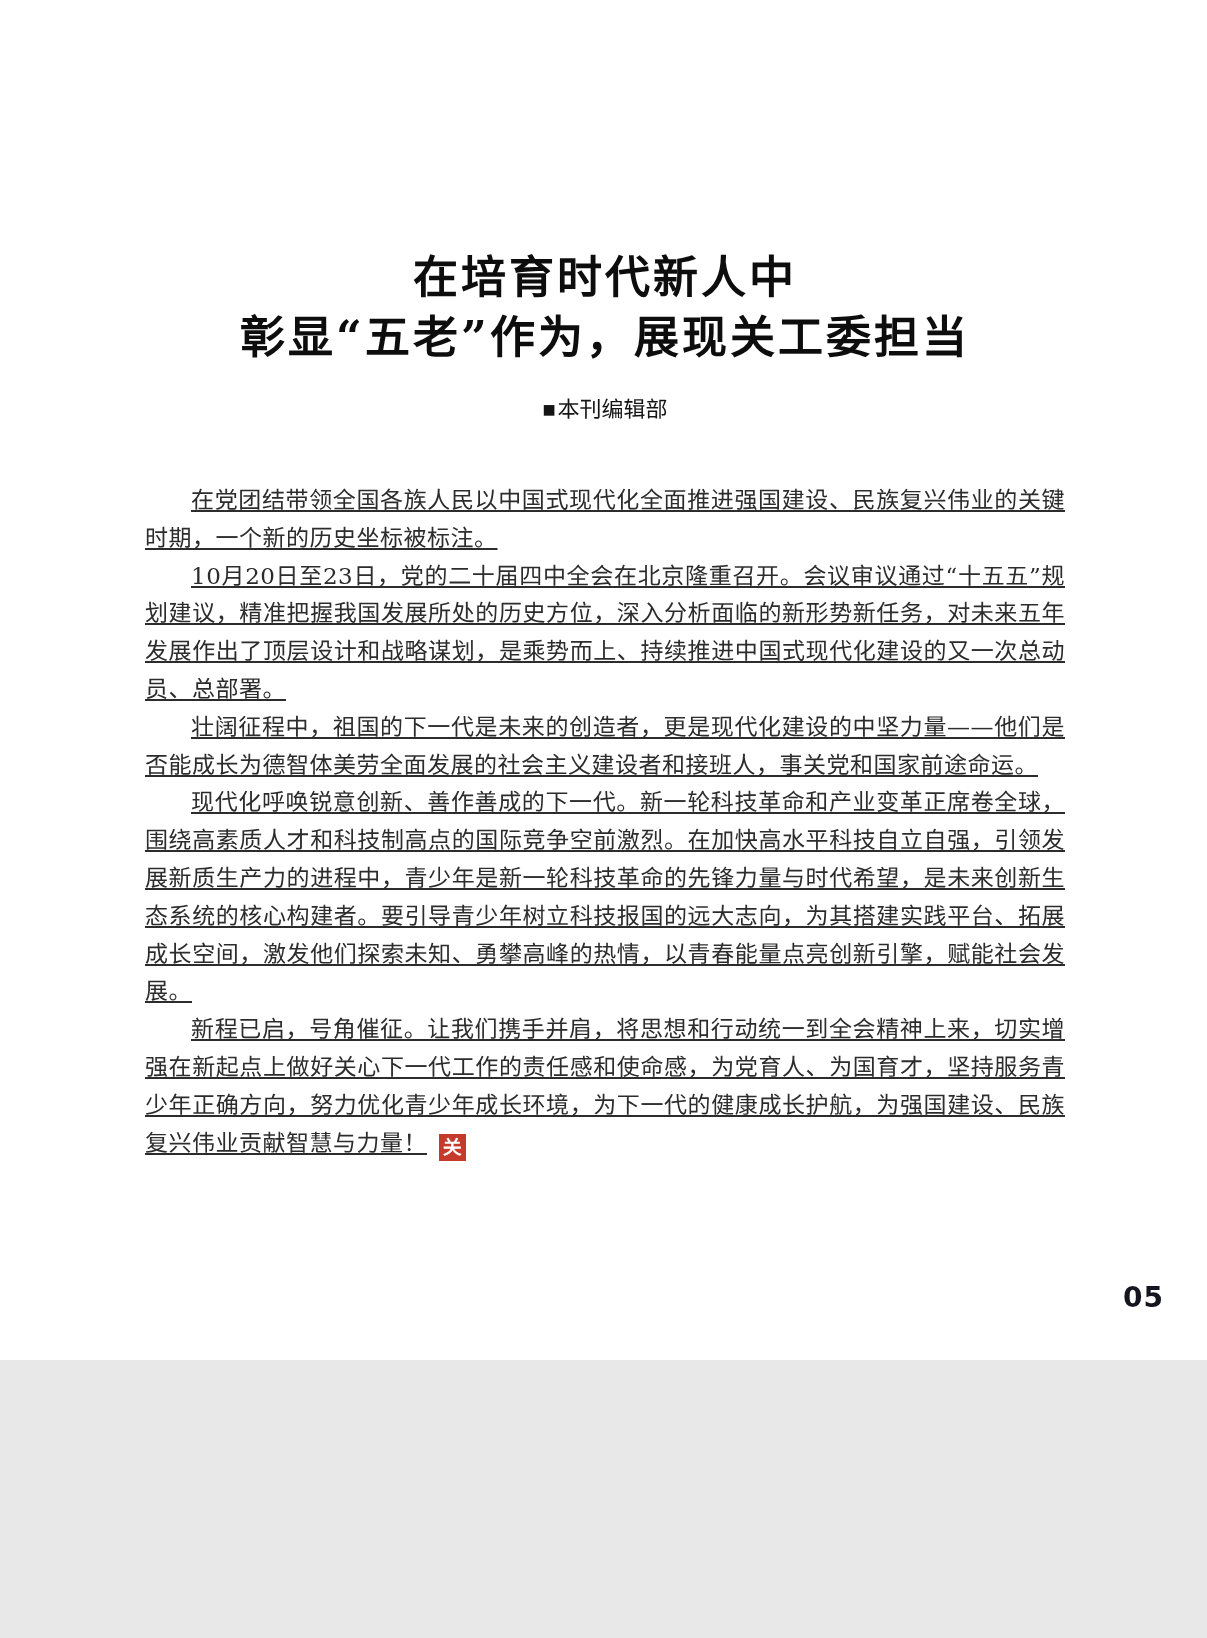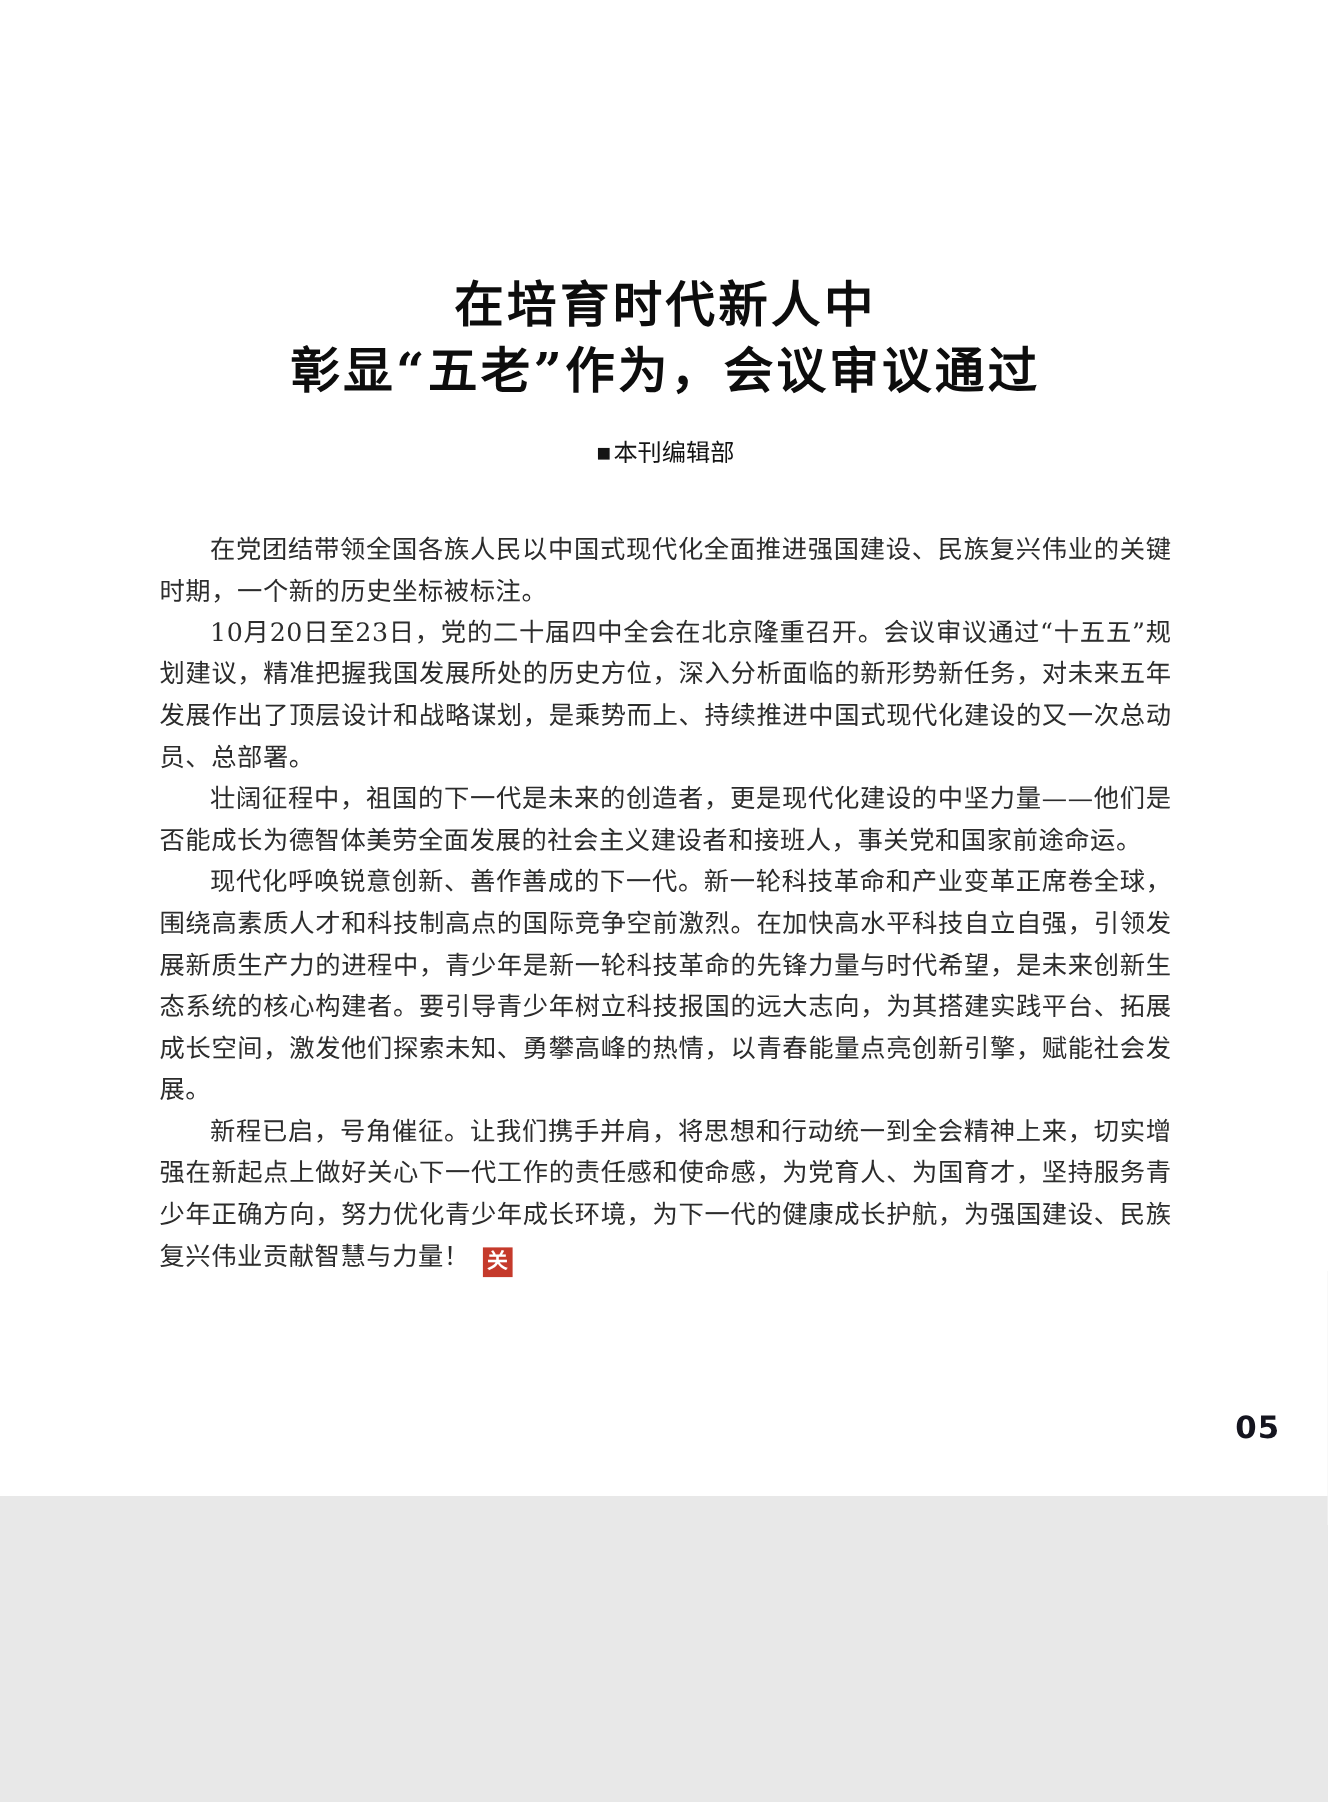--- a/index.html
+++ b/index.html
@@ -35,34 +35,35 @@
   }
   .title .title-line {
     display: block;
   }
   .byline {
     margin: 0 0 56px 0;
     text-align: center;
     font-size: 22px;
     line-height: 28px;
     color: #141414;
-    font-family: Liberation Serif, serif;
+    font-family: Liberation Mono, monospace;
   }
   .byline .byline-square {
     display: inline-block;
     margin-right: 2px;
   }
   .article-body p {
     margin: 0;
     font-size: 23px;
     line-height: 37.8px;
     text-indent: 2em;
     text-align: justify;
     color: #2c2c2c;
     letter-spacing: 0.5px;
+    text-decoration: underline;
   }
   .end-mark {
     display: inline-block;
     width: 27px;
     height: 27px;
     margin-left: 12px;
     background: #c53a2b;
     color: #ffffff;
     font-size: 19px;
     line-height: 27px;
@@ -83,21 +84,21 @@
     letter-spacing: 1px;
   }
 </style>
 </head>
 <body>
 
 <div class="page">
   <div class="article">
     <h1 class="title">
       <span class="title-line">在培育时代新人中</span>
-      <span class="title-line">彰显“五老”作为，会议审议通过</span>
+      <span class="title-line">彰显“五老”作为，展现关工委担当</span>
     </h1>
     <div class="byline">
       <span class="byline-square">■</span><span>本刊编辑部</span>
     </div>
     <div class="article-body">
         <p>在党团结带领全国各族人民以中国式现代化全面推进强国建设、民族复兴伟业的关键时期，一个新的历史坐标被标注。</p>
         <p>10月20日至23日，党的二十届四中全会在北京隆重召开。会议审议通过“十五五”规划建议，精准把握我国发展所处的历史方位，深入分析面临的新形势新任务，对未来五年发展作出了顶层设计和战略谋划，是乘势而上、持续推进中国式现代化建设的又一次总动员、总部署。</p>
         <p>壮阔征程中，祖国的下一代是未来的创造者，更是现代化建设的中坚力量——他们是否能成长为德智体美劳全面发展的社会主义建设者和接班人，事关党和国家前途命运。</p>
         <p>现代化呼唤锐意创新、善作善成的下一代。新一轮科技革命和产业变革正席卷全球，围绕高素质人才和科技制高点的国际竞争空前激烈。在加快高水平科技自立自强，引领发展新质生产力的进程中，青少年是新一轮科技革命的先锋力量与时代希望，是未来创新生态系统的核心构建者。要引导青少年树立科技报国的远大志向，为其搭建实践平台、拓展成长空间，激发他们探索未知、勇攀高峰的热情，以青春能量点亮创新引擎，赋能社会发展。</p>
         <p>新程已启，号角催征。让我们携手并肩，将思想和行动统一到全会精神上来，切实增强在新起点上做好关心下一代工作的责任感和使命感，为党育人、为国育才，坚持服务青少年正确方向，努力优化青少年成长环境，为下一代的健康成长护航，为强国建设、民族复兴伟业贡献智慧与力量！<span class="end-mark">关</span></p>

